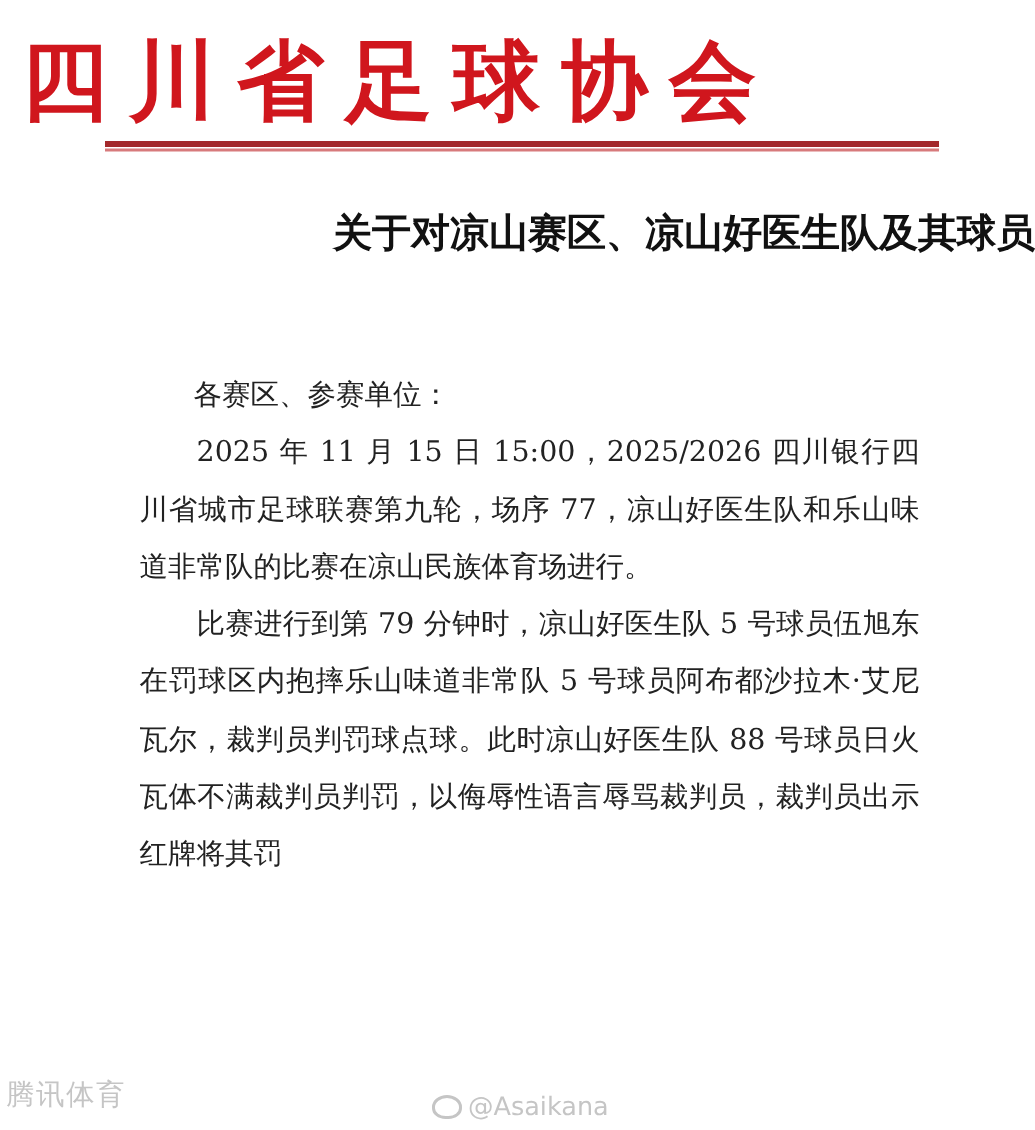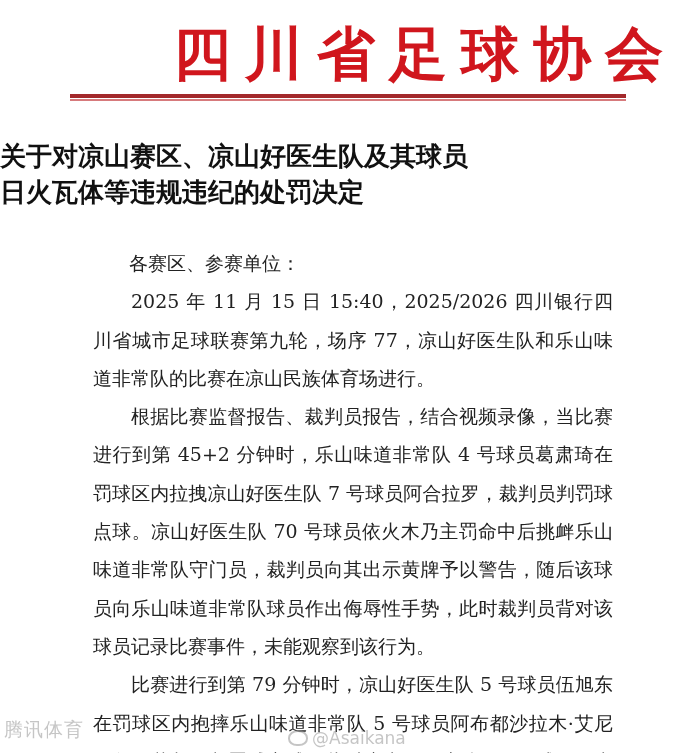--- a/index.html
+++ b/index.html
@@ -1,47 +1,45 @@
 <!DOCTYPE html>
 <html><head>
   <meta charset="utf-8">
   <style>
     html, body { margin:0; padding:0; background:#ffffff; }
     body { width:690px; height:753px; overflow:hidden; position:relative; font-family:"DejaVu Serif","Liberation Serif",serif; color:#1a1a1a; }
-    .masthead { position:absolute; top:18px; left:0; width:677px; text-align:right; }
+    .masthead { position:absolute; top:18px; left:0; width:677px; text-align:left; }
     .masthead-title { color:#d0161d; font-size:58px; font-weight:bold; letter-spacing:14px; line-height:72px; font-family:"DejaVu Serif","Liberation Serif",serif; text-indent:14px; }
     .rule-thick { position:absolute; top:94px; left:70px; width:556px; height:4px; background:#a3282b; }
     .rule-thin { position:absolute; top:99px; left:70px; width:556px; height:2px; background:#d77a7c; }
-    .doc-title { position:absolute; top:138px; left:0; width:690px; text-align:left; font-weight:bold; font-size:26px; line-height:36px; color:#111; }
+    .doc-title { position:absolute; top:138px; left:0; width:690px; text-align:right; font-weight:bold; font-size:26px; line-height:36px; color:#111; }
     .body-text { position:absolute; top:244px; left:93px; width:520px; font-size:19px; line-height:38.3px; color:#222; text-align:justify; }
     .body-text p { margin:0; text-indent:38px; }
     .body-text p.salutation { text-indent:0;margin-left:36px; }
     .watermark { position:absolute; color:rgba(150,150,150,0.55); font-family:"DejaVu Sans","Liberation Sans",sans-serif; }
     .wm-left { left:4px; top:717px; font-size:19px; letter-spacing:1px;text-align:center; }
     .wm-right { left:288px; top:728px; font-size:17px; display:flex; align-items:center; gap:4px; }
     .weibo-icon { width:20px; height:16px; border:2px solid rgba(150,150,150,0.55); border-radius:50% 50% 45% 45%; display:inline-block; box-sizing:border-box; }
   </style>
 </head>
 <body>
 
 <div class="masthead">
   <div class="masthead-title">四川省足球协会</div>
 </div>
 <div class="rule-thick"></div>
 <div class="rule-thin"></div>
 
 <div class="doc-title">
   <div>关于对凉山赛区、凉山好医生队及其球员</div>
-  <div>日火瓦体等违规违纪的处罚决定</div>
 </div>
 
 <div class="body-text">
   <p class="salutation">各赛区、参赛单位：</p>
-  <p>2025 年 11 月 15 日 15:40，2025/2026 四川银行四川省城市足球联赛第九轮，场序 77，凉山好医生队和乐山味道非常队的比赛在凉山民族体育场进行。</p>
-  <p>根据比赛监督报告、裁判员报告，结合视频录像，当比赛进行到第 45+2 分钟时，乐山味道非常队 4 号球员葛肃琦在罚球区内拉拽凉山好医生队 7 号球员阿合拉罗，裁判员判罚球点球。凉山好医生队 70 号球员依火木乃主罚命中后挑衅乐山味道非常队守门员，裁判员向其出示黄牌予以警告，随后该球员向乐山味道非常队球员作出侮辱性手势，此时裁判员背对该球员记录比赛事件，未能观察到该行为。</p>
+  <p>2025 年 11 月 15 日 15:00，2025/2026 四川银行四川省城市足球联赛第九轮，场序 77，凉山好医生队和乐山味道非常队的比赛在凉山民族体育场进行。</p>
   <p>比赛进行到第 79 分钟时，凉山好医生队 5 号球员伍旭东在罚球区内抱摔乐山味道非常队 5 号球员阿布都沙拉木·艾尼瓦尔，裁判员判罚球点球。此时凉山好医生队 88 号球员日火瓦体不满裁判员判罚，以侮辱性语言辱骂裁判员，裁判员出示红牌将其罚</p>
 </div>
 
 <div class="watermark wm-left">腾讯体育</div>
 <div class="watermark wm-right">
   <span class="weibo-icon"></span>
   <span>@Asaikana</span>
 </div>
 
 </body></html>

